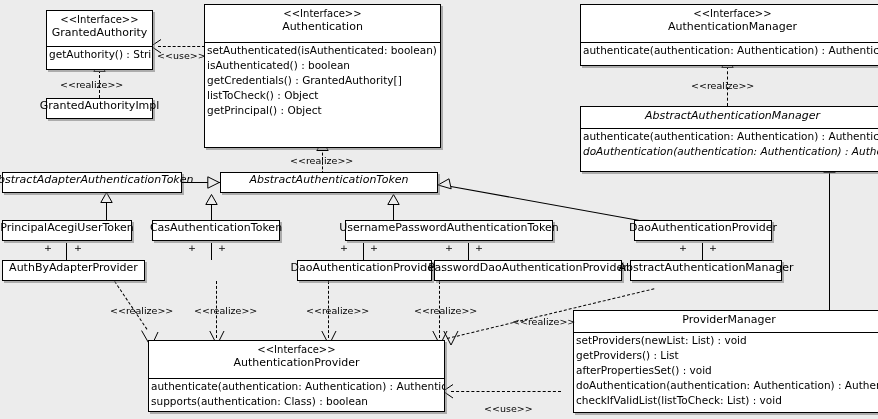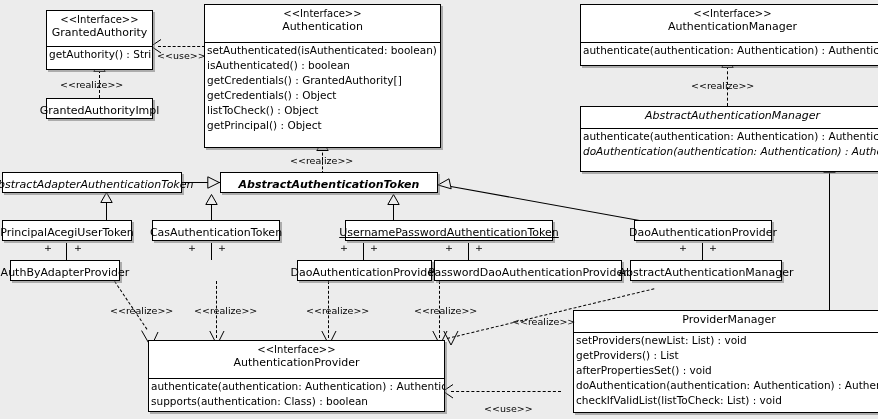--- a/index.html
+++ b/index.html
@@ -49,21 +49,21 @@
     line-height: 15px;
     height: 15px;
     white-space: nowrap;
     overflow: hidden;
     padding-left: 2px;
     color: #000;
   }
   .op.abstract { font-style: italic; }
   .simple {
     display: flex;
-    align-items: flex-end;
+    align-items: flex-start;
     justify-content: center;
   }
   .simple .cname { padding: 0 3px; }
 
   
   .ln {
     position: absolute;
     background: #000;
     z-index: 1;
   }
@@ -270,21 +270,20 @@
 
   <div class="uml-box" style="left:204px; top:4px; width:237px; height:144px;">
     <div class="sec hdr" style="height:38px;">
       <div class="stereo">&lt;&lt;Interface&gt;&gt;</div>
       <div class="cname">Authentication</div>
     </div>
     <div class="sec ops">
       <div class="op">setAuthenticated(isAuthenticated: boolean) : void</div>
       <div class="op">isAuthenticated() : boolean</div>
       <div class="op">getCredentials() : GrantedAuthority[]</div>
-      <div class="op">getCredentials() : Object</div>
       <div class="op">listToCheck() : Object</div>
       <div class="op">getPrincipal() : Object</div>
     </div>
   </div>
 
   <div class="uml-box" style="left:580px; top:4px; width:305px; height:62px;">
     <div class="sec hdr" style="height:38px;">
       <div class="stereo">&lt;&lt;Interface&gt;&gt;</div>
       <div class="cname">AuthenticationManager</div>
     </div>
@@ -300,41 +299,41 @@
     <div class="sec ops">
       <div class="op">authenticate(authentication: Authentication) : Authentication</div>
       <div class="op abstract">doAuthentication(authentication: Authentication) : Authentication</div>
     </div>
   </div>
 
   <div class="uml-box simple" style="left:2px; top:172px; width:180px; height:21px;">
     <div class="cname abstract">AbstractAdapterAuthenticationToken</div>
   </div>
 
-  <div class="uml-box simple" style="left:220px; top:172px; width:218px; height:21px;font-weight:bold;">
+  <div class="uml-box simple" style="left:220px; top:172px; width:218px; height:21px;">
     <div class="cname abstract">AbstractAuthenticationToken</div>
   </div>
 
   <div class="uml-box simple" style="left:2px; top:220px; width:130px; height:21px;">
     <div class="cname">PrincipalAcegiUserToken</div>
   </div>
 
   <div class="uml-box simple" style="left:152px; top:220px; width:128px; height:21px;">
     <div class="cname">CasAuthenticationToken</div>
   </div>
 
-  <div class="uml-box simple" style="left:345px; top:220px; width:208px; height:21px;text-decoration:underline;">
+  <div class="uml-box simple" style="left:345px; top:220px; width:208px; height:21px;">
     <div class="cname">UsernamePasswordAuthenticationToken</div>
   </div>
 
   <div class="uml-box simple" style="left:634px; top:220px; width:138px; height:21px;">
     <div class="cname">DaoAuthenticationProvider</div>
   </div>
 
-  <div class="uml-box simple" style="left:2px; top:260px; width:110px; height:21px;margin-left:8px;">
+  <div class="uml-box simple" style="left:2px; top:260px; width:143px; height:21px;">
     <div class="cname">AuthByAdapterProvider</div>
   </div>
 
 
   <div class="uml-box simple" style="left:297px; top:260px; width:135px; height:21px;">
     <div class="cname">DaoAuthenticationProvider</div>
   </div>
 
   <div class="uml-box simple" style="left:434px; top:260px; width:188px; height:21px;">
     <div class="cname">PasswordDaoAuthenticationProvider</div>

